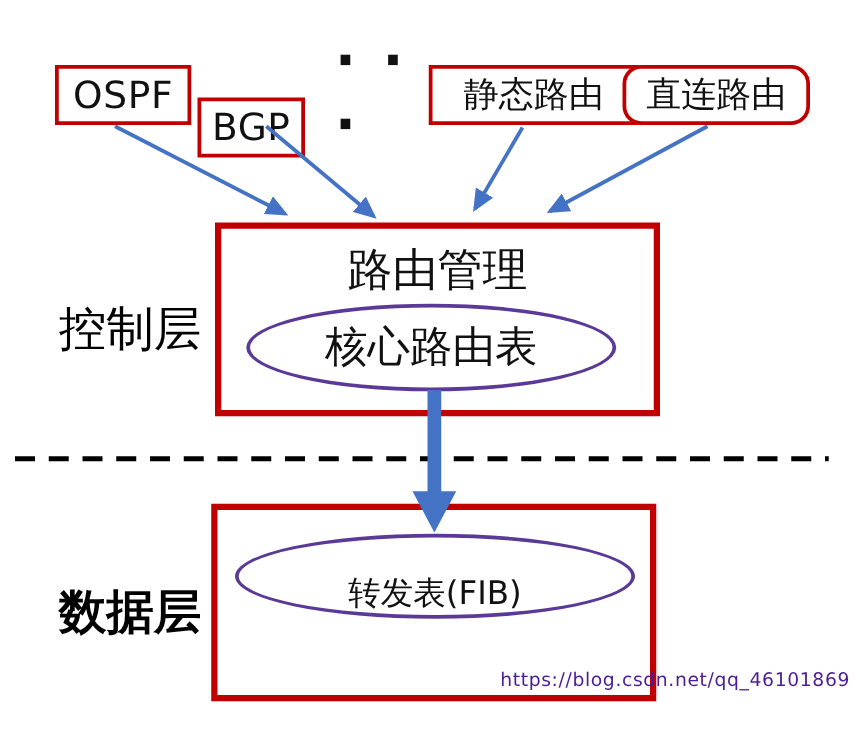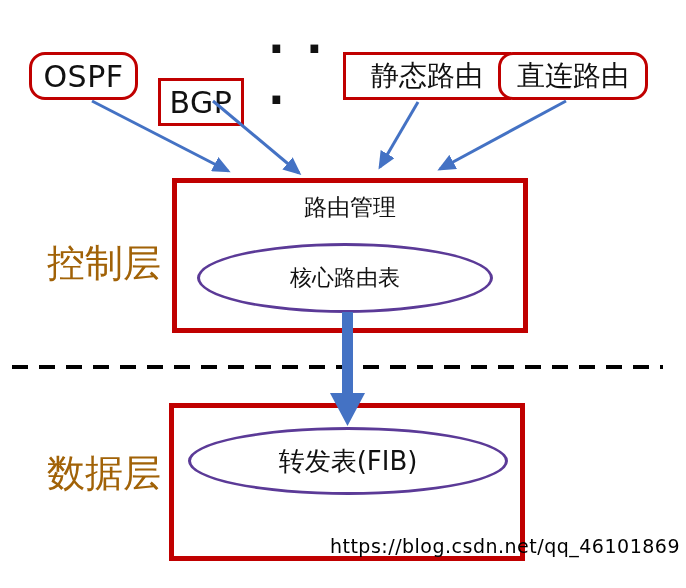--- a/index.html
+++ b/index.html
@@ -24,21 +24,21 @@
     box-sizing: border-box;
     border: 3px solid #c00000;
     background: #ffffff;
     display: flex;
     align-items: center;
     justify-content: center;
     color: #111111;
   }
   .proto-en { font-size: 30px; letter-spacing: 0.5px; }
   .proto-zh { font-size: 28px; }
-  #box-ospf  { left: 29px;  width: 109px; border-radius: 16px; }
+  #box-ospf  { left: 44px;  width: 109px; }
   #box-bgp   { left: 158px; width: 86px; margin-top: 26px; }
   #box-static{ left: 343px; width: 168px; }
   #box-direct{ left: 498px; width: 150px; border-radius: 15px; }
 
   #dots {
     position: absolute;
     left: 268px; top: 50px;
     width: 70px; height: 48px;
     display: flex;
     align-items: center;
@@ -49,71 +49,71 @@
     color: #111111;
   }
 
   
   .layer-label {
     position: absolute;
     left: 38px;
     width: 132px;
     text-align: center;
     font-size: 38px;
-    color: #a16207;
+    color: #000000;
     white-space: nowrap;
   }
   #label-control { top: 238px; }
-  #label-data    { top: 448px; }
+  #label-data    { top: 464px; font-weight: bold; }
 
   
   .layer-box {
     position: absolute;
     box-sizing: border-box;
     border: 5px solid #c00000;
     background: #ffffff;
   }
   #control-box { left: 172px; top: 178px; width: 356px; height: 155px; }
   #data-box    { left: 169px; top: 403px; width: 356px; height: 158px; }
 
   .box-title {
     position: absolute;
     text-align: center;
     color: #111111;
   }
-  #control-title { left: 172px; top: 192px; width: 356px; font-size: 23px; }
+  #control-title { left: 172px; top: 192px; width: 356px; font-size: 36px; }
   #data-title    { left: 169px; top: 506px; width: 356px; font-size: 31px; }
 
   .ellipse {
     position: absolute;
     box-sizing: border-box;
     border: 3.5px solid #5b3a97;
     border-radius: 50%;
     background: #ffffff;
     display: flex;
     align-items: center;
     justify-content: center;
     color: #111111;
   }
-  #core-ellipse { left: 197px; top: 243px; width: 296px; height: 70px; font-size: 22px; }
-  #fib-ellipse  { left: 188px; top: 427px; width: 320px; height: 68px; font-size: 26px; }
+  #core-ellipse { left: 197px; top: 243px; width: 296px; height: 70px; font-size: 34px; }
+  #fib-ellipse  { left: 188px; top: 427px; width: 320px; height: 68px; font-size: 26px; align-items: flex-end; }
 
   #arrow-layer {
     position: absolute;
     left: 0; top: 0;
     width: 686px; height: 588px;
     pointer-events: none;
   }
 
   #watermark {
     position: absolute;
     right: 6px;
     top: 535px;
-    font-size: 19px;
-    color: #000000;
+    font-size: 15px;
+    color: #4c1d95;
     letter-spacing: 0.5px;
     white-space: nowrap;
   }
 </style>
 </head>
 <body>
 
 <div id="canvas">
 
   <div class="proto-box" id="box-ospf">

